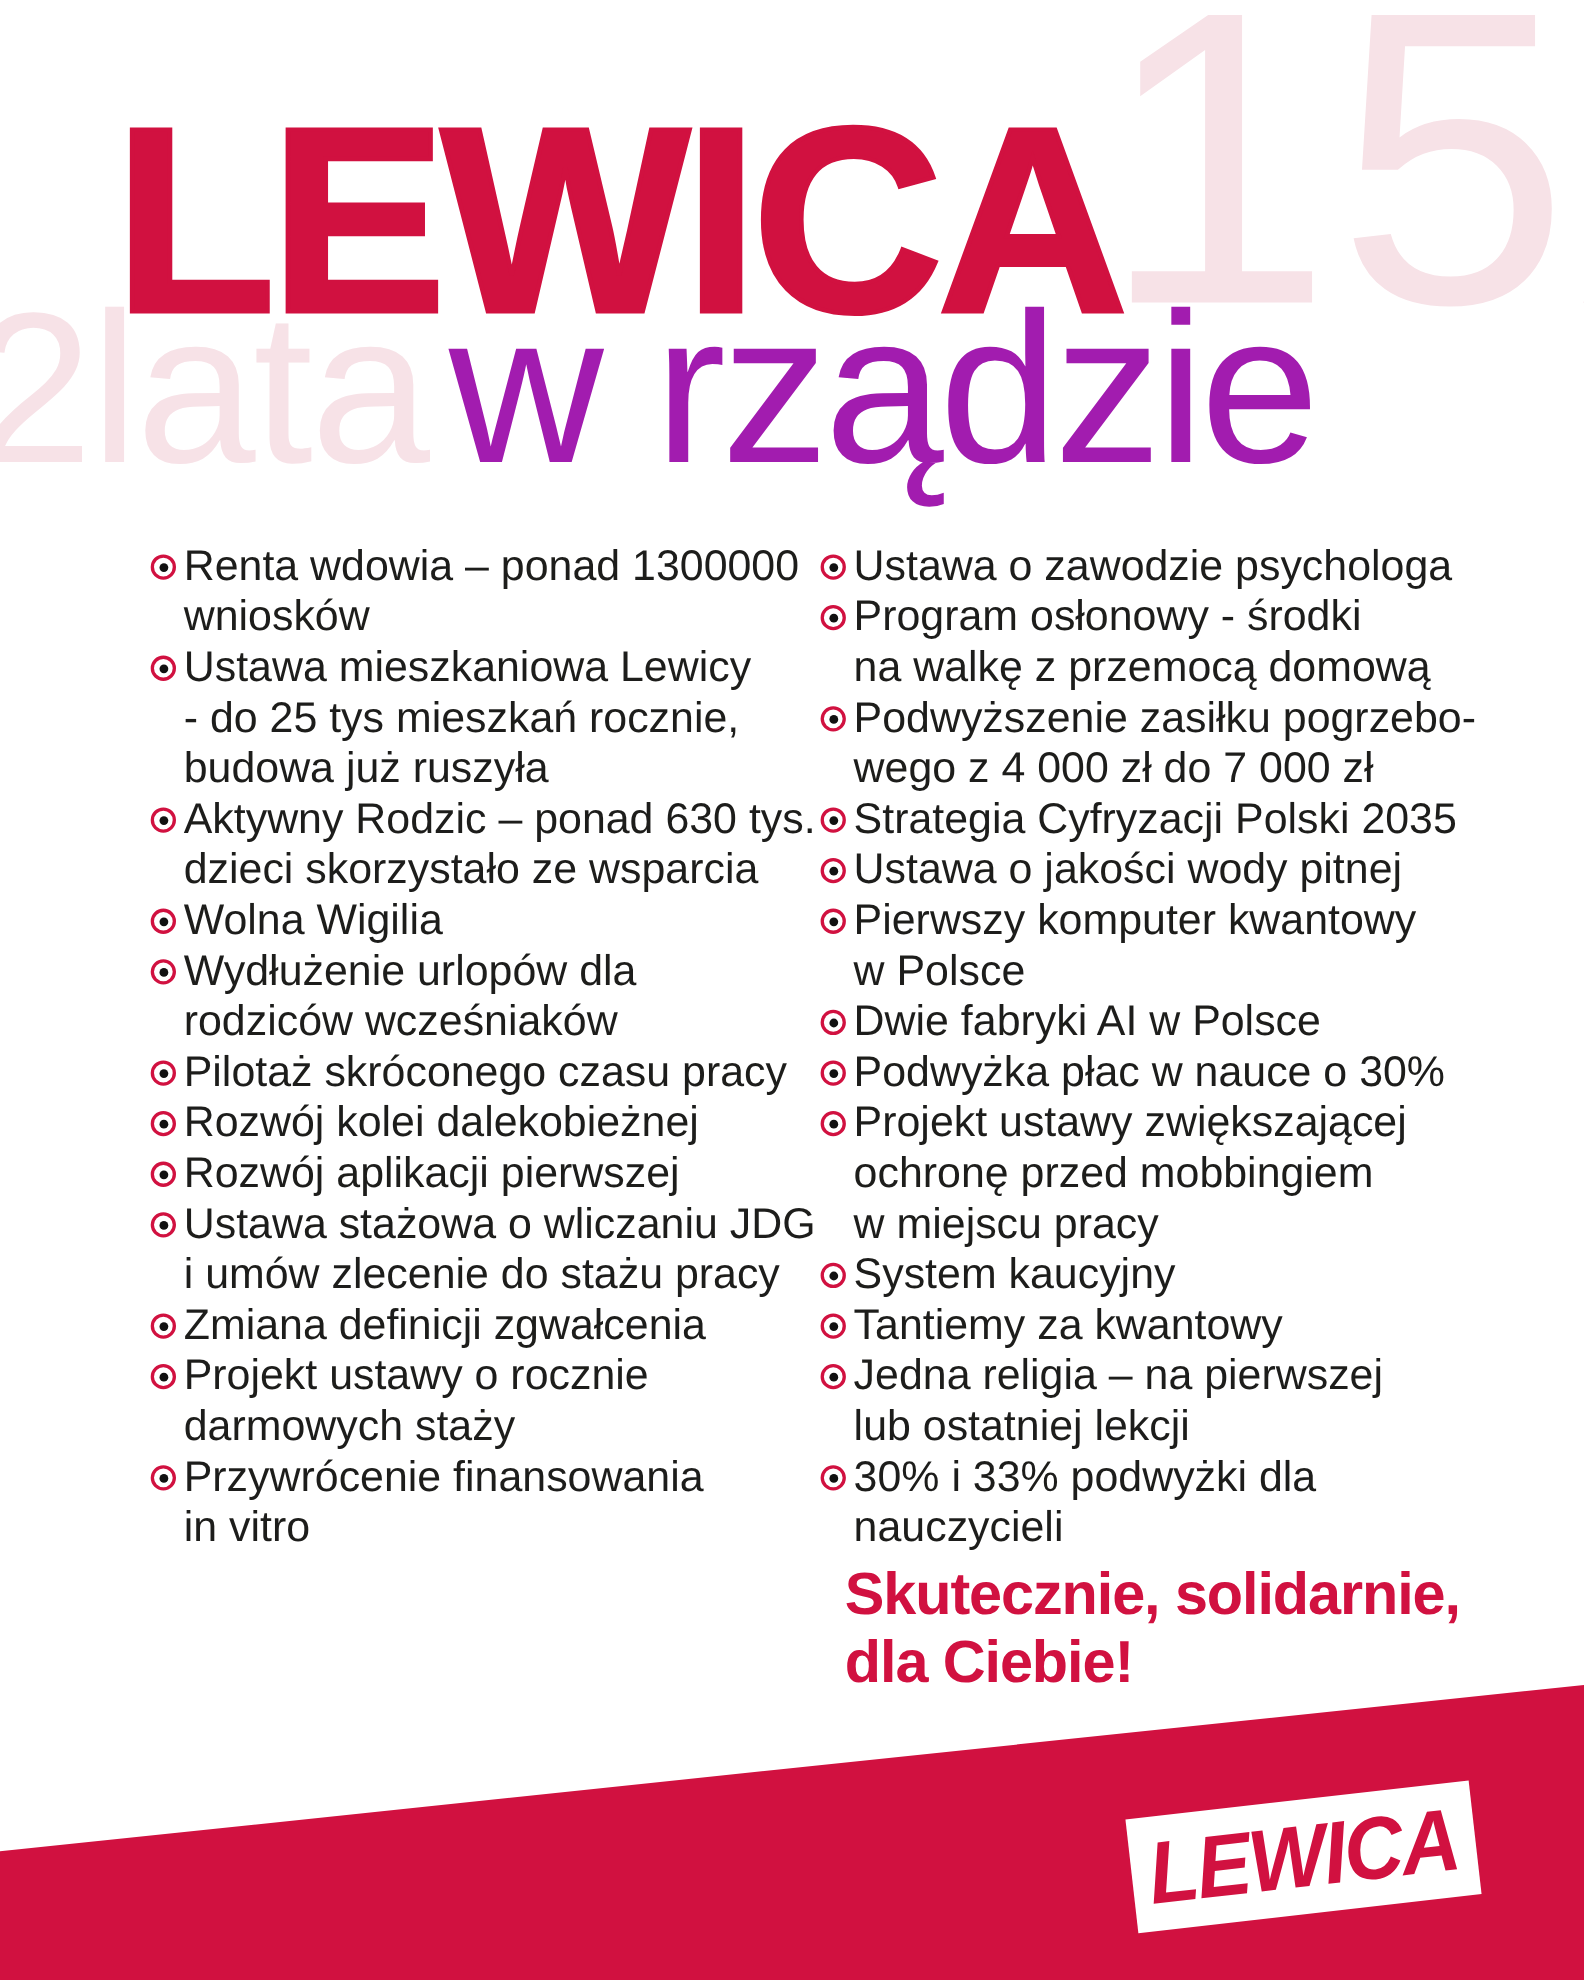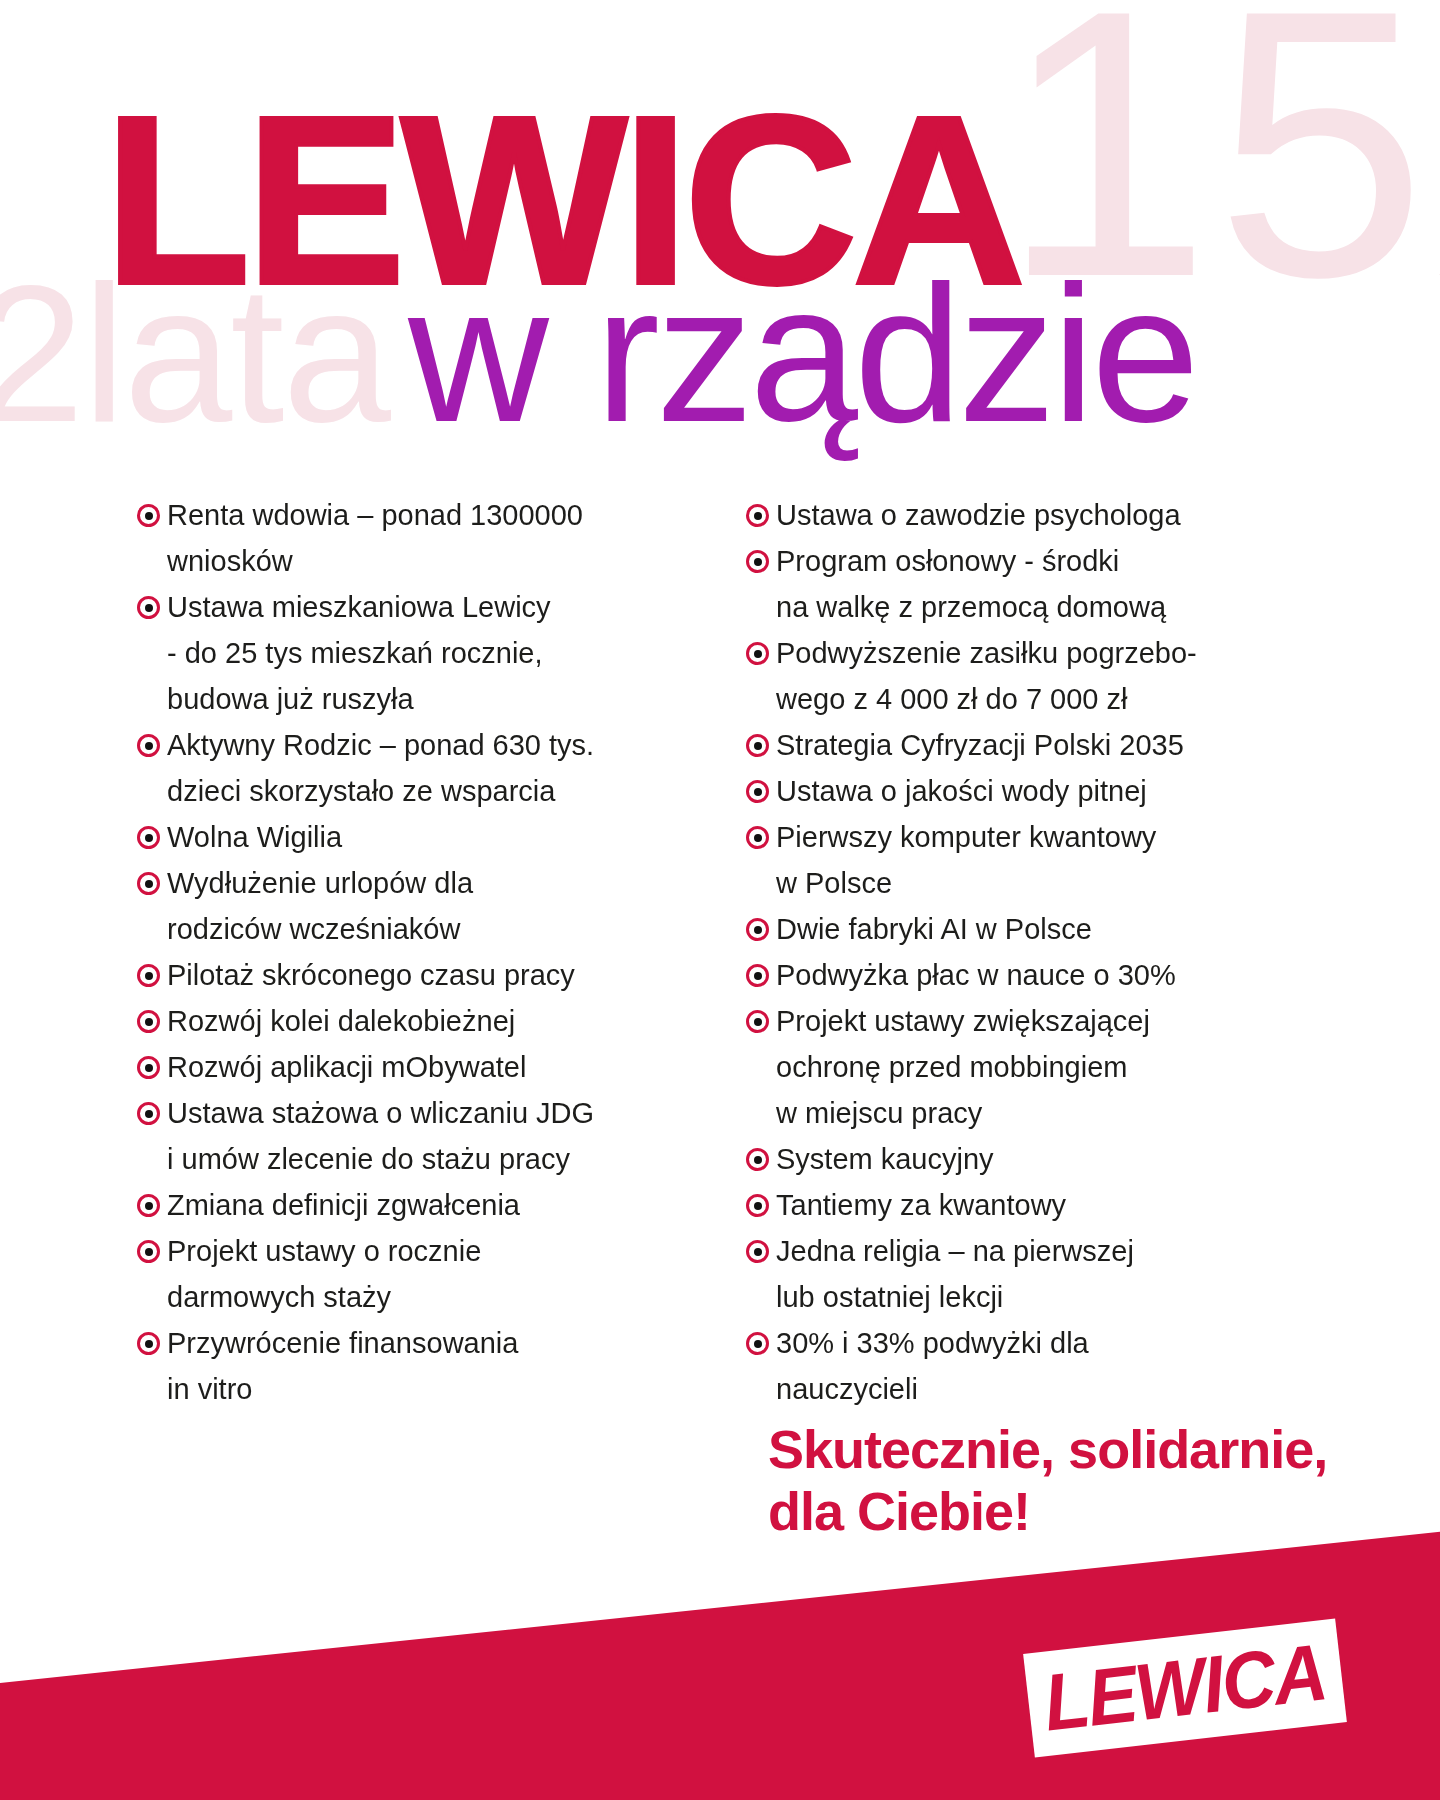--- a/index.html
+++ b/index.html
@@ -23,21 +23,21 @@
     font-size:195px; line-height:1; font-weight:400; letter-spacing:-4px;
     color:#a21caf;
   }
   
   .col { position:absolute; top:492px; z-index:2; }
   .col-left  { left:137px; width:610px; }
   .col-right { left:746px; width:650px; }
   .item { position:relative; }
   .item-text {
     display:block; padding-left:30px;
-    font-size:29px; line-height:46px; white-space:pre-line;
+    font-size:39px; line-height:46px; white-space:pre-line;
     color:#1d1d1b;
   }
   .bullet {
     position:absolute; left:0; top:12px;
     width:23px; height:23px; box-sizing:border-box;
     border:3px solid #d11140; border-radius:50%;
     display:flex; align-items:center; justify-content:center;
   }
   .bullet-dot { width:8px; height:8px; border-radius:50%; background:#111111; }
   
@@ -118,21 +118,21 @@
     <div class="item">
         <span class="bullet">
           <span class="bullet-dot"></span>
         </span>
         <span class="item-text">Rozwój kolei dalekobieżnej</span>
       </div>
     <div class="item">
         <span class="bullet">
           <span class="bullet-dot"></span>
         </span>
-        <span class="item-text">Rozwój aplikacji mObywatel</span>
+        <span class="item-text">Rozwój aplikacji pierwszej</span>
       </div>
     <div class="item">
         <span class="bullet">
           <span class="bullet-dot"></span>
         </span>
         <span class="item-text">Ustawa stażowa o wliczaniu JDG
 i umów zlecenie do stażu pracy</span>
       </div>
     <div class="item">
         <span class="bullet">

